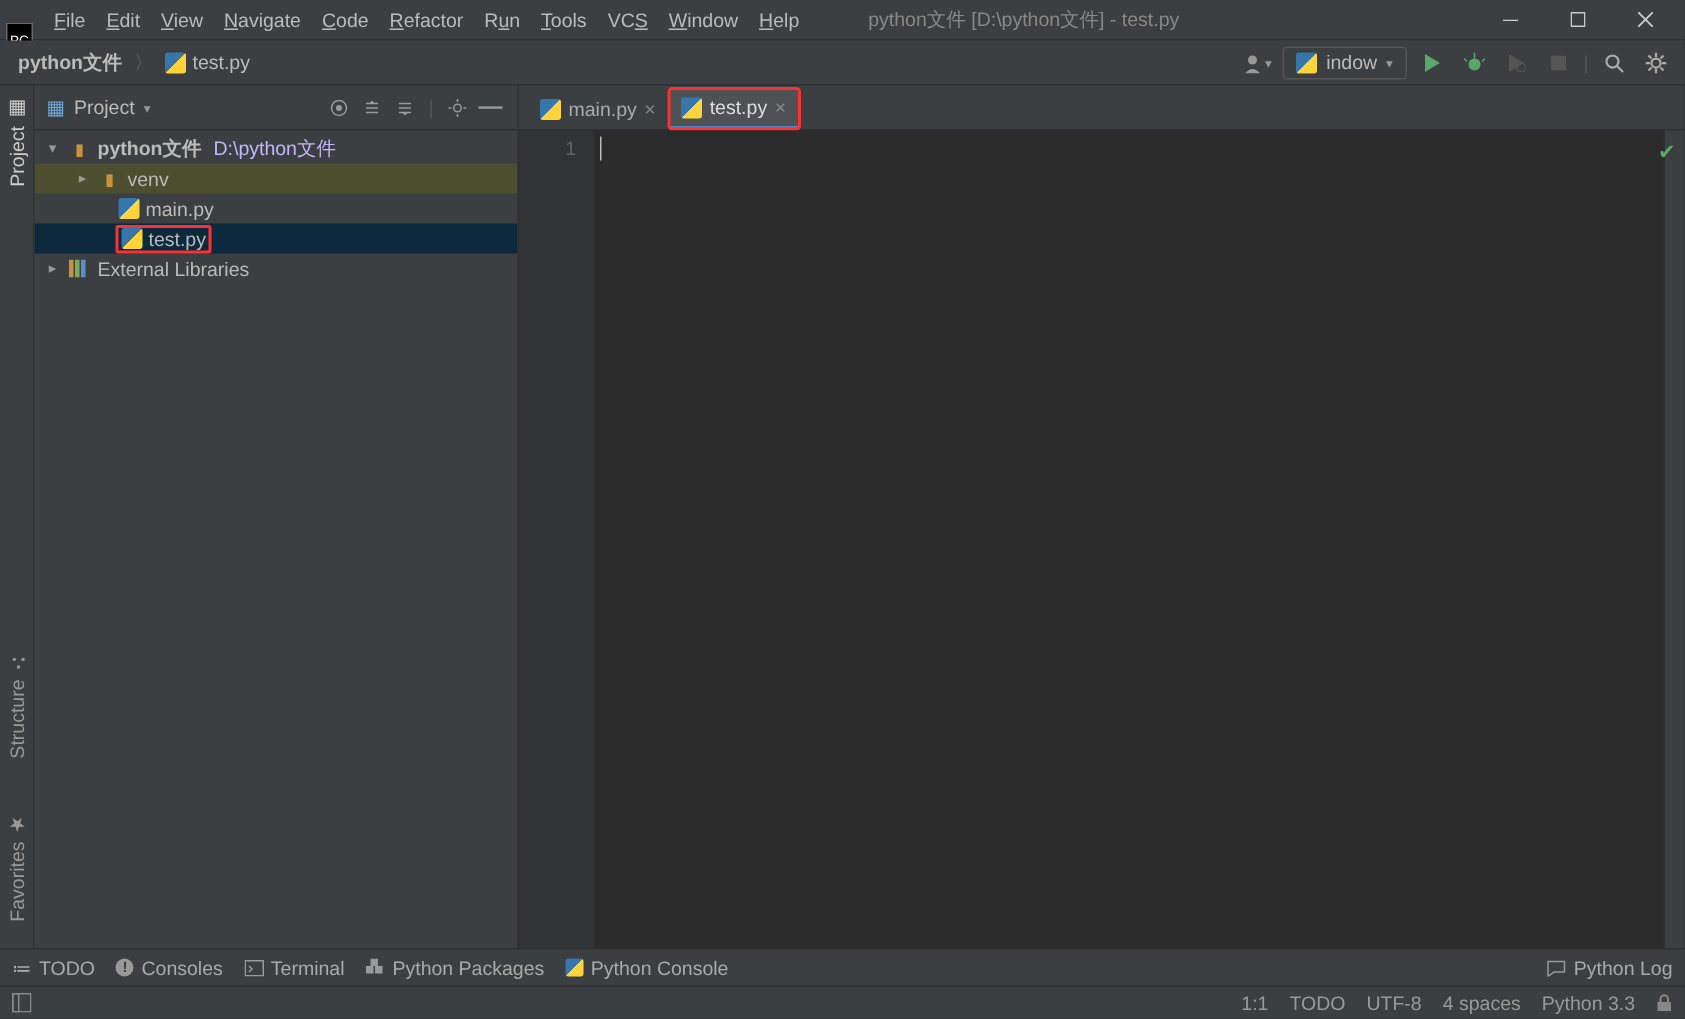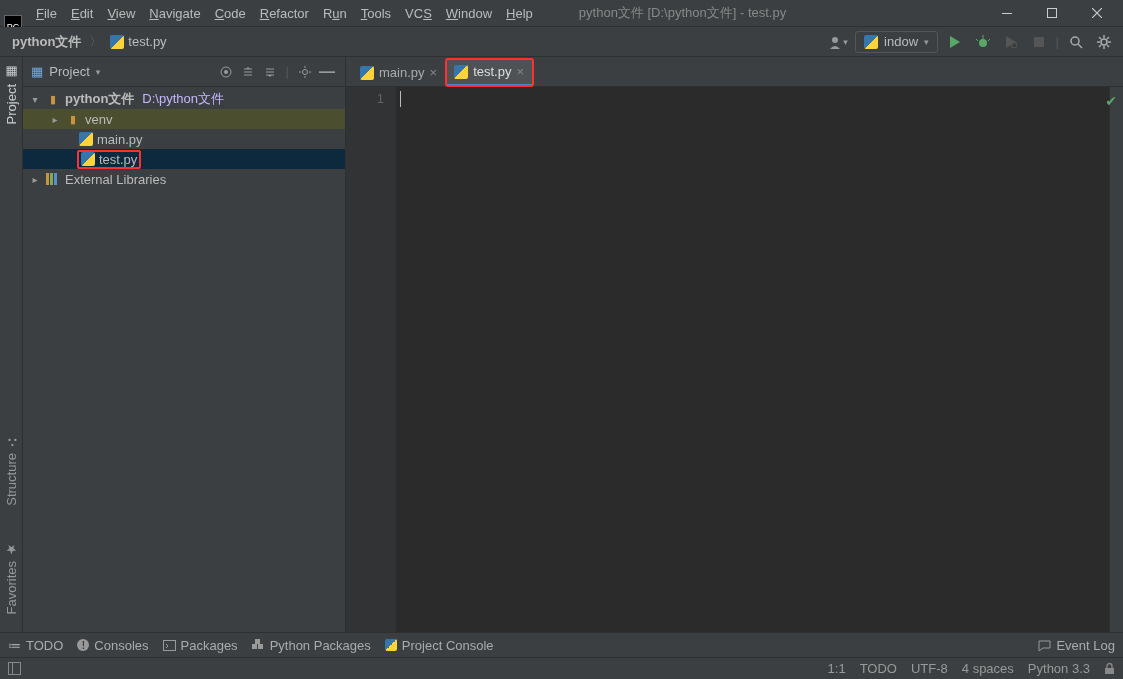--- a/index.html
+++ b/index.html
@@ -320,43 +320,43 @@
     <span style="display:inline-flex;width:12px;height:12px;border-radius:50%;background:#999;color:#3c3f41;align-items:center;justify-content:center;font-size:10px;font-weight:bold;">!</span>
     <span>Consoles</span>
   </div>
   <div class="btool">
     <span>
       <svg width="13" height="11">
           <rect x="0.5" y="0.5" width="12" height="10" fill="none" stroke="#999"></rect>
           <path d="M3 4 L5 6 L3 8" fill="none" stroke="#999"></path>
         </svg>
     </span>
-    <span>Packages</span>
+    <span>Terminal</span>
   </div>
   <div class="btool">
     <span>
       <svg width="13" height="13">
           <rect x="0" y="5" width="5" height="5" fill="#999"></rect>
           <rect x="6" y="5" width="5" height="5" fill="#999"></rect>
           <rect x="3" y="0" width="5" height="5" fill="#999"></rect>
         </svg>
     </span>
     <span>Python Packages</span>
   </div>
   <div class="btool">
     <span class="py-ico" style="width:12px;height:12px;"></span>
-    <span>Project Console</span>
+    <span>Python Console</span>
   </div>
   <div class="btool btool-right">
     <span>
       <svg width="13" height="11">
           <path d="M1 1 h11 v7 h-7 l-4 3 z" fill="none" stroke="#999"></path>
         </svg>
     </span>
-    <span>Event Log</span>
+    <span>Python Log</span>
   </div>
 </div>
 
 <div class="status">
   <span>
     <svg width="13" height="13">
         <rect x="0.5" y="0.5" width="12" height="12" fill="none" stroke="#888"></rect>
         <rect x="0.5" y="0.5" width="4" height="12" fill="none" stroke="#888"></rect>
       </svg>
   </span>

